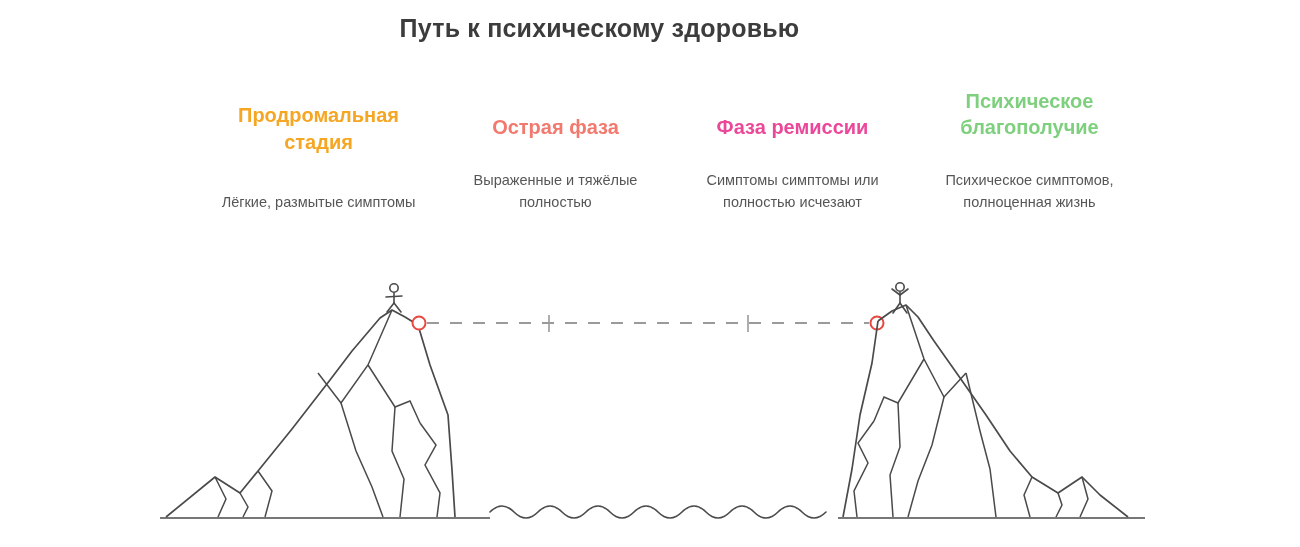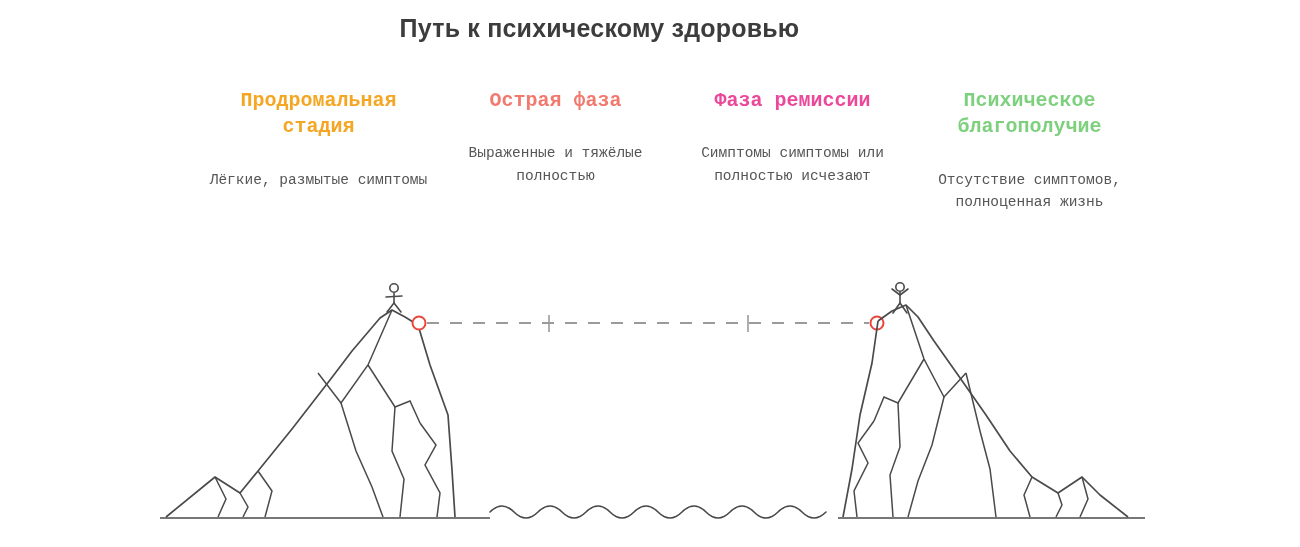--- a/index.html
+++ b/index.html
@@ -26,41 +26,40 @@
     color: #3c3c3c;
     letter-spacing: 0.2px;
   }
   #stages {
     position: absolute;
     top: 88px;
     left: 200px;
     width: 950px;
     display: flex;
     flex-direction: row;
-    align-items: flex-start;
-    font-family: Liberation Mono, monospace;
+    align-items: flex-end;
   }
   .stage {
     width: 237px;
     text-align: center;
     padding: 0 4px;
     box-sizing: border-box;
   }
   .stage-title {
     font-size: 20px;
     font-weight: bold;
     line-height: 1.32;
   }
   .stage-desc {
     margin-top: 28px;
     font-size: 14.5px;
     line-height: 1.55;
     color: #565656;
   }
-  .stage:nth-child(1) .stage-desc { margin-top: 28px; }
+  .stage:nth-child(1) .stage-desc { margin-top: 36px; }
   .stage:nth-child(2) .stage-desc { margin-top: 28px; }
   #scene {
     position: absolute;
     left: 0;
     top: 255px;
     width: 1300px;
     height: 292px;
   }
   svg { display: block; }
 </style>
@@ -81,21 +80,21 @@
     <div class="stage-desc">Выраженные и тяжёлые полностью</div>
   </div>
 
   <div class="stage">
     <div class="stage-title" style="color:#ec4899">Фаза ремиссии</div>
     <div class="stage-desc">Симптомы симптомы или полностью исчезают</div>
   </div>
 
   <div class="stage">
     <div class="stage-title" style="color:#7ed07e">Психическое благополучие</div>
-    <div class="stage-desc">Отсутствие симптомов, полноценная жизнь</div>
+    <div class="stage-desc">Психическое симптомов, полноценная жизнь</div>
   </div>
 
 </div>
 
 <div id="scene">
 <svg width="1300" height="292" viewBox="0 0 1300 292" fill="none" xmlns="http://www.w3.org/2000/svg">
 
   <g>
     <path d="M160 263 L490 263" stroke="#4a4a4a" stroke-width="1.6" fill="none"></path>
     <path d="M838 263 L1145 263" stroke="#4a4a4a" stroke-width="1.6" fill="none"></path>

